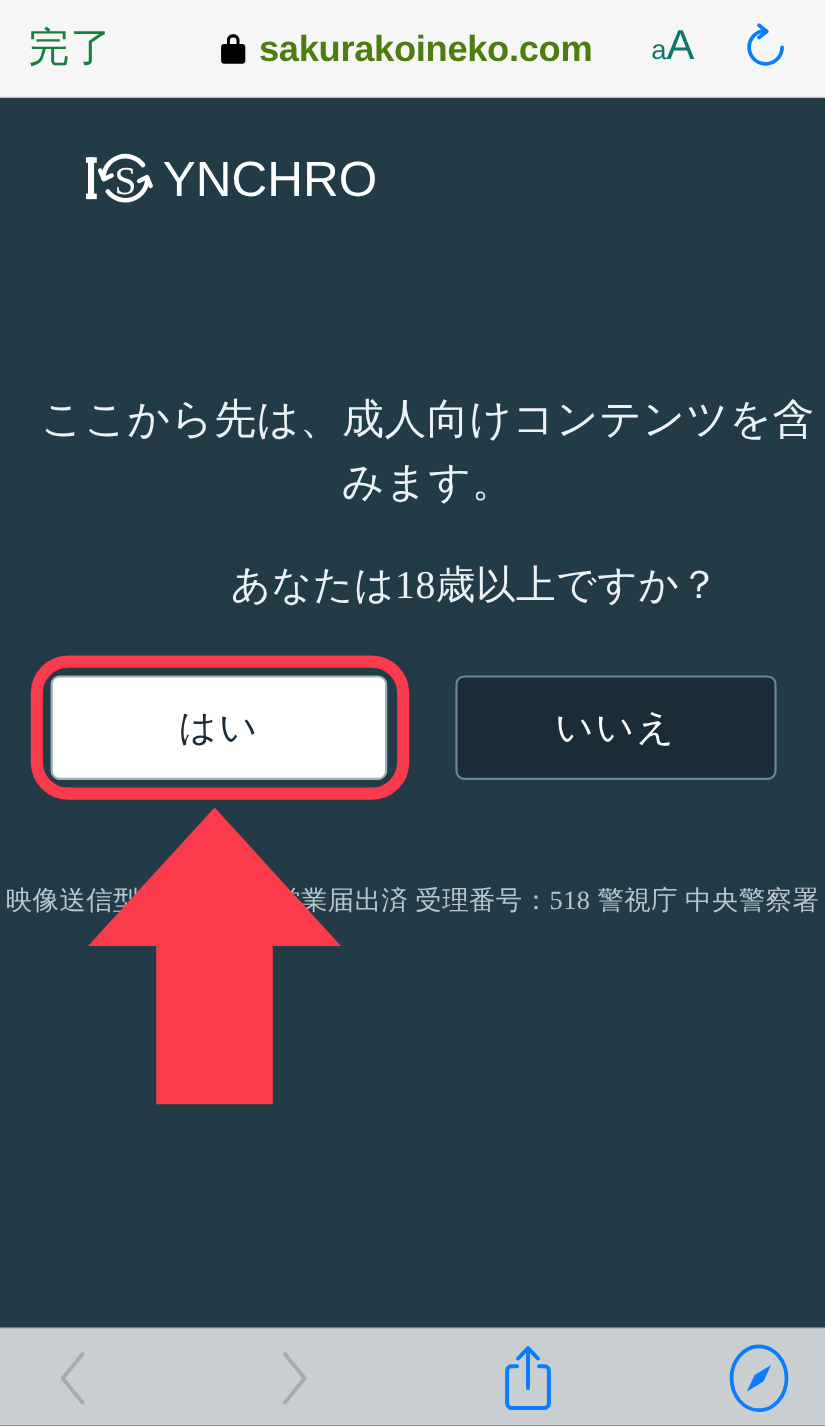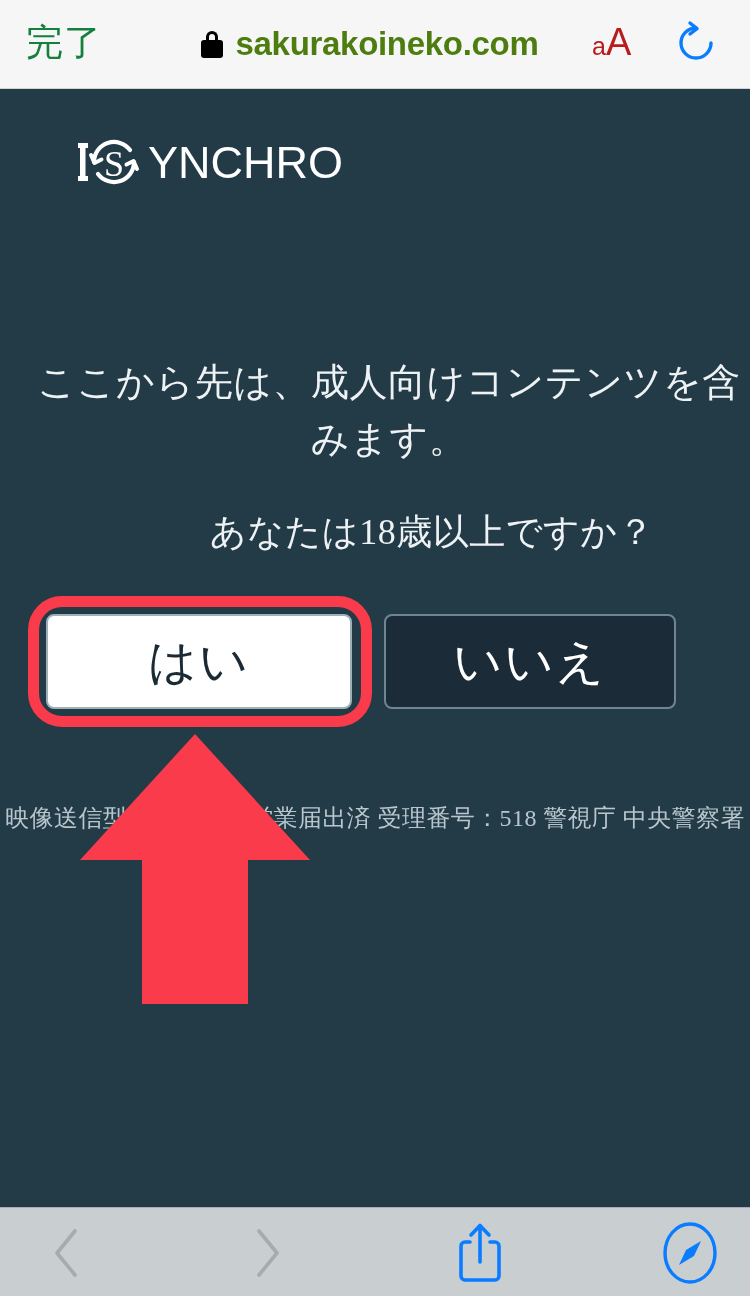--- a/index.html
+++ b/index.html
@@ -84,21 +84,21 @@
     font-size: 33px;
     color: #4d7c0f;
     font-weight: 600;
     letter-spacing: -0.3px;
     white-space: nowrap;
   }
   #text-size-button {
     position: absolute;
     left: 592px;
     top: 22px;
-    color: #b91c1c;
+    color: #0f766e;
     cursor: pointer;
     line-height: 40px;
     white-space: nowrap;
   }
   #text-size-button .small-a { font-size: 25px; }
   #text-size-button .big-a { font-size: 38px; }
   #reload-button {
     position: absolute;
     left: 672px;
     top: 19px;
@@ -164,35 +164,35 @@
     width: 750px;
     height: 110px;
   }
   .choice-btn {
     position: absolute;
     height: 95px;
     border-radius: 8px;
     display: flex;
     align-items: center;
     justify-content: center;
-    font-size: 48px;
+    font-size: 34px;
     letter-spacing: 2px;
     box-sizing: border-box;
     cursor: pointer;
   }
   #yes-button {
     left: 46px;
     top: 0;
     width: 306px;
     background: #ffffff;
     color: #1b2b36;
     border: 2px solid #9eb0ba;
   }
   #no-button {
-    left: 384px;
+    left: 414px;
     top: 0;
     width: 292px;
     background: #1b2c38;
     color: #ffffff;
     border: 2px solid #6e8692;
   }
   
   #yes-highlight-ring {
     position: absolute;
     left: 28px;

